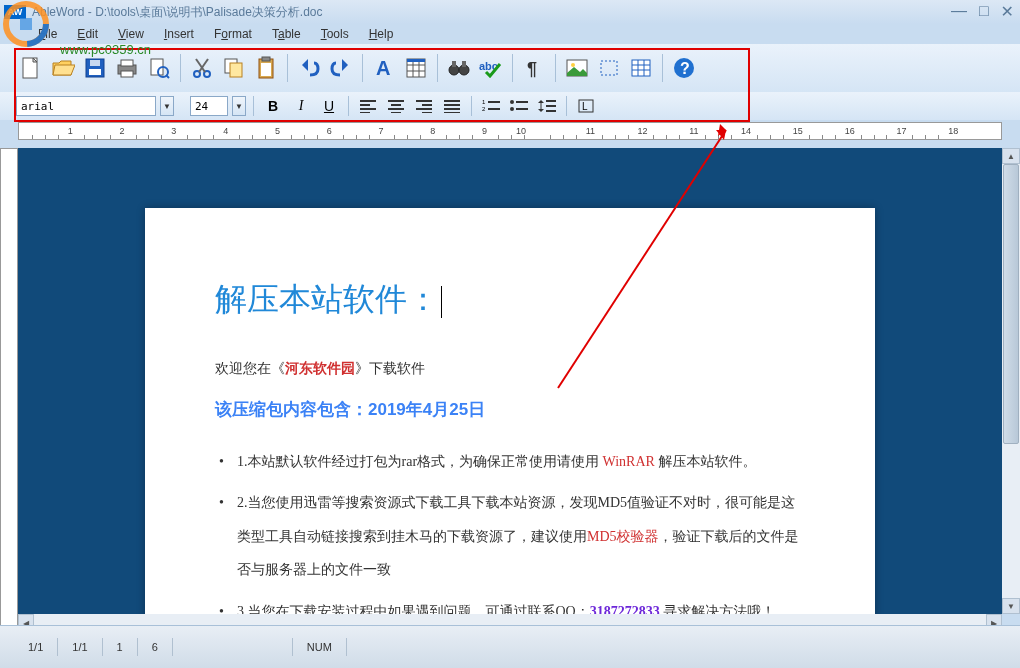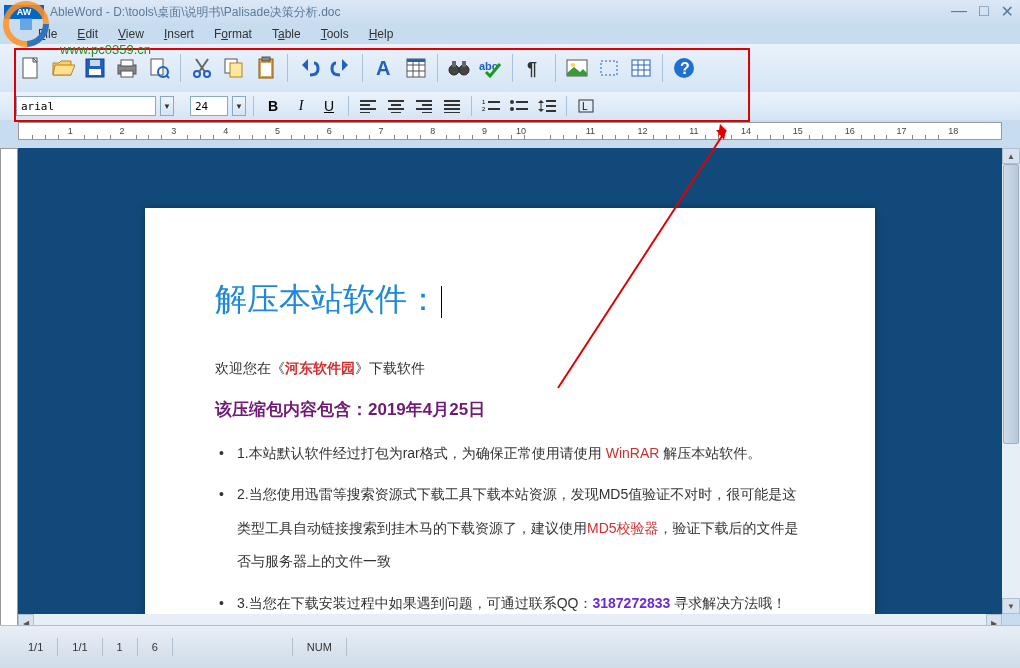--- a/index.html
+++ b/index.html
@@ -2,21 +2,21 @@
 <html><head>
 <meta charset="utf-8">
 <style>
 * { margin: 0; padding: 0; box-sizing: border-box; }
 body { font-family: "Microsoft YaHei", Arial, sans-serif; font-size: 12px; background: #fff; overflow: hidden; }
 
 .window { width: 1020px; height: 668px; background: #c8dcf0; position: relative; }
 
 
 .titlebar { height: 24px; background: linear-gradient(#dce8f5, #c8dcf0); display: flex; align-items: center; padding: 0 4px; position: relative; }
-.titlebar .app-icon { width: 40px; height: 14px; background: #0066cc; color: #fff; font-size: 9px; font-weight: bold; display: flex; align-items: center; justify-content: center; margin-right: 6px; }
+.titlebar .app-icon { width: 22px; height: 14px; background: #0066cc; color: #fff; font-size: 9px; font-weight: bold; display: flex; align-items: center; justify-content: center; margin-right: 6px; }
 .titlebar .title-text { color: #5a7a9a; font-size: 12px; }
 .window-controls { position: absolute; right: 6px; top: 2px; display: flex; gap: 12px; }
 .window-controls span { color: #5a7a9a; font-size: 16px; cursor: pointer; }
 
 
 .watermark { position: absolute; top: 0; left: 0; z-index: 100; pointer-events: none; }
 .watermark svg { display: block; }
 .watermark-url { position: absolute; left: 60px; top: 42px; font-size: 13px; color: #2a8a2a; font-family: Arial; z-index: 101; pointer-events: none; }
 
 
@@ -56,22 +56,22 @@
 .doc-area::-webkit-scrollbar { width: 16px; height: 16px; }
 .doc-area::-webkit-scrollbar-track { background: #e8eef5; }
 .doc-area::-webkit-scrollbar-thumb { background: #c0d0e0; border: 1px solid #a0b0c0; border-radius: 2px; }
 .doc-area::-webkit-scrollbar-button { background: #d8e2ee; height: 16px; width: 16px; }
 
 .page { width: 730px; min-height: 900px; background: #fff; margin: 60px auto 40px; padding: 70px 70px 40px 70px; box-shadow: 0 0 8px rgba(0,0,0,0.3); }
 .doc-heading { font-size: 32px; color: #2088d8; font-weight: normal; margin-bottom: 30px; }
 .cursor-line { display: inline-block; width: 1px; height: 32px; background: #000; vertical-align: middle; margin-left: 2px; }
 .doc-p { font-size: 14px; line-height: 2.4; color: #333; margin-bottom: 12px; }
 .doc-p .red { color: #d03030; font-weight: bold; }
-.doc-sub { font-size: 17px; color: #701a75; font-weight: bold; margin-bottom: 16px; }
-.doc-list { list-style: none; padding-left: 0; }
+.doc-sub { font-size: 17px; color: #3b82f6; font-weight: bold; margin-bottom: 24px; }
+.doc-list { list-style: none; padding-left: 0; font-family: Liberation Serif, serif; }
 .doc-list li { font-size: 14px; line-height: 2.4; color: #333; padding-left: 22px; position: relative; margin-bottom: 8px; }
 .doc-list li::before { content: "•"; position: absolute; left: 4px; font-size: 14px; }
 .doc-list .green { color: #6d28d9; font-weight: bold; }
 .doc-list .red { color: #d03030; }
 
 
 .red-arrow { position: absolute; z-index: 60; pointer-events: none; }
 
 
 .scroll-right { position: absolute; right: 0; top: 148px; width: 18px; bottom: 54px; background: #e8eef5; display: flex; flex-direction: column; }

